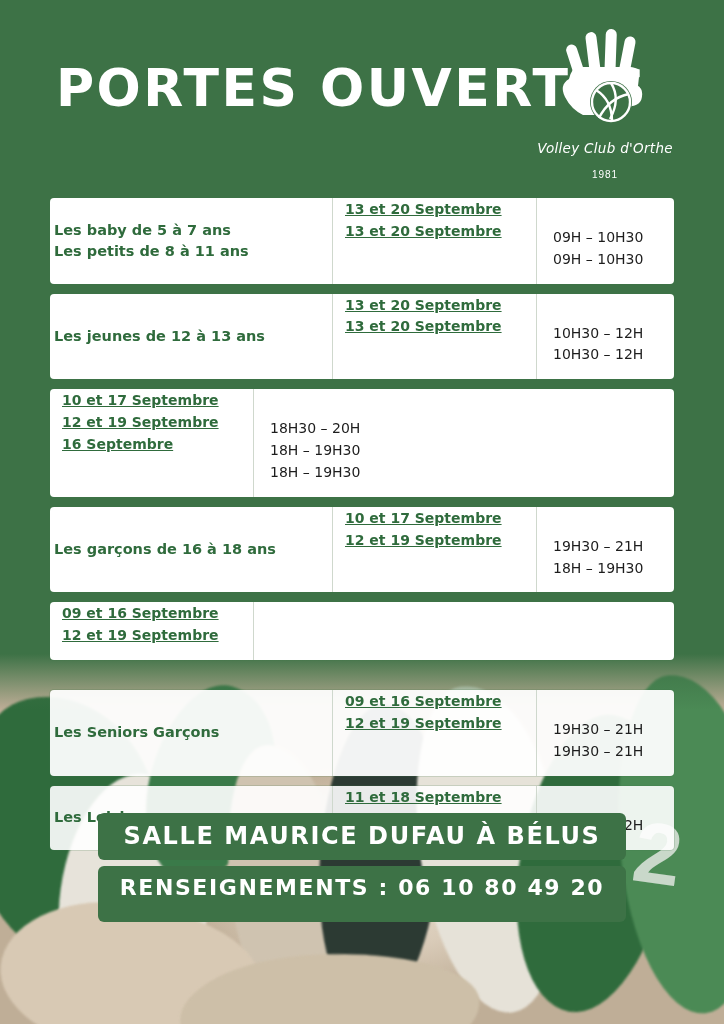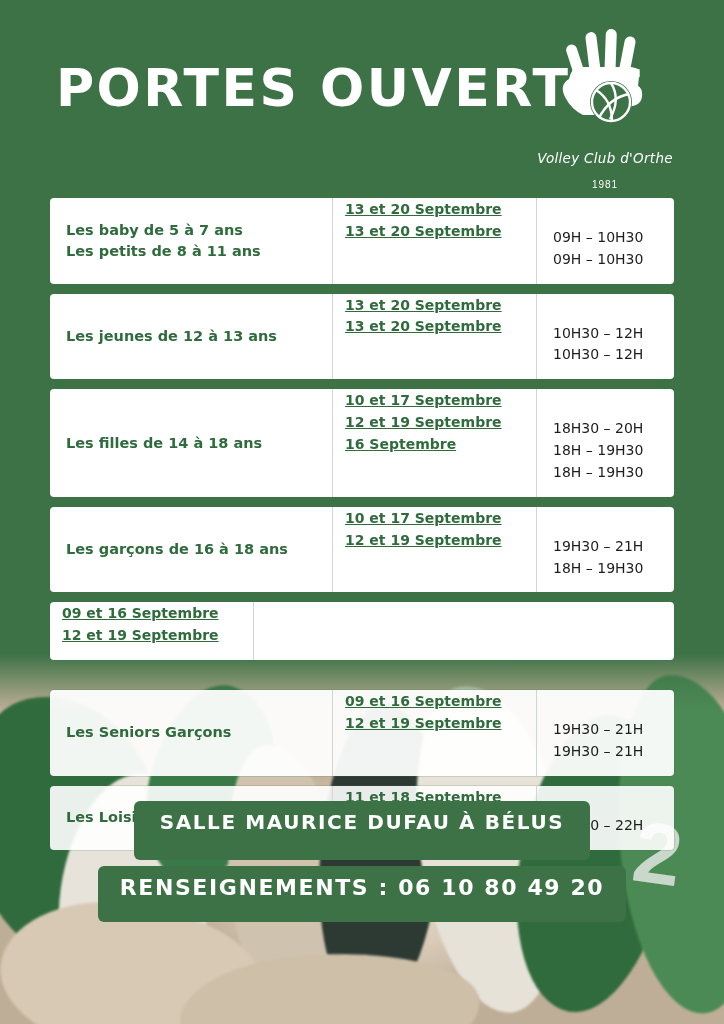--- a/index.html
+++ b/index.html
@@ -91,21 +91,21 @@
   .logo {
     position: absolute;
     right: 44px;
     top: 24px;
     width: 150px;
     text-align: center;
     color: #ffffff;
   }
   .logo svg { display: block; margin: 0 auto; }
   .logo .logo-name {
-    margin-top: 16px;
+    margin-top: 6px;
     font-size: 13.5px;
     font-style: italic;
     letter-spacing: .3px;
     color: #ffffff;
     font-family: "DejaVu Sans", sans-serif;
   }
   .logo .logo-year {
     font-size: 10px;
     letter-spacing: 1px;
     color: #ffffff;
@@ -123,21 +123,21 @@
     display: flex;
     background: #ffffff;
     border-radius: 4px;
     margin-bottom: 10px;
     overflow: hidden;
     box-shadow: 0 0 0 1px rgba(61,114,70,0.18);
     position: relative;
   }
   .col-group {
     width: 283px;
-    padding: 14px 16px;
+    padding: 14px 4px;
     display: flex;
     align-items: center;
     border-right: 1px solid #cfd8cd;
     box-sizing: border-box;
   }
   .col-dates {
     width: 204px;
     padding: 1px 14px 13px 12px;
     box-sizing: border-box;
     border-right: 1px solid #cfd8cd;
@@ -179,22 +179,22 @@
     position: absolute;
     left: 0; right: 0;
     bottom: 96px;
     text-align: center;
   }
   .banner {
     display: inline-block;
     background: #3d7246;
     color: #ffffff;
     border-radius: 6px;
-    padding: 9px 26px 26px;
-    font-size: 20px;
+    padding: 9px 26px 10px;
+    font-size: 24px;
     letter-spacing: 1.6px;
     font-weight: 700;
     font-family: "DejaVu Sans", sans-serif;
     margin-bottom: 6px;
   }
   .banner.second { font-size: 22px; padding: 9px 22px 22px; }
 </style>
 </head>
 <body>
 
@@ -272,25 +272,20 @@
         <div class="date-line">13 et 20 Septembre</div>
         <div class="date-line">13 et 20 Septembre</div>
       </div>
       <div class="col-times">
         <div class="time-line">10H30 – 12H</div>
         <div class="time-line">10H30 – 12H</div>
       </div>
     </div>
 
     <div class="row">
-      <div class="col-group">
-        <div>
-          <div class="group-line">Les filles de 14 à 18 ans</div>
-        </div>
-      </div>
       <div class="col-dates">
         <div class="date-line">10 et 17 Septembre</div>
         <div class="date-line">12 et 19 Septembre</div>
         <div class="date-line">16 Septembre</div>
       </div>
       <div class="col-times">
         <div class="time-line">18H30 – 20H</div>
         <div class="time-line">18H – 19H30</div>
         <div class="time-line">18H – 19H30</div>
       </div>

